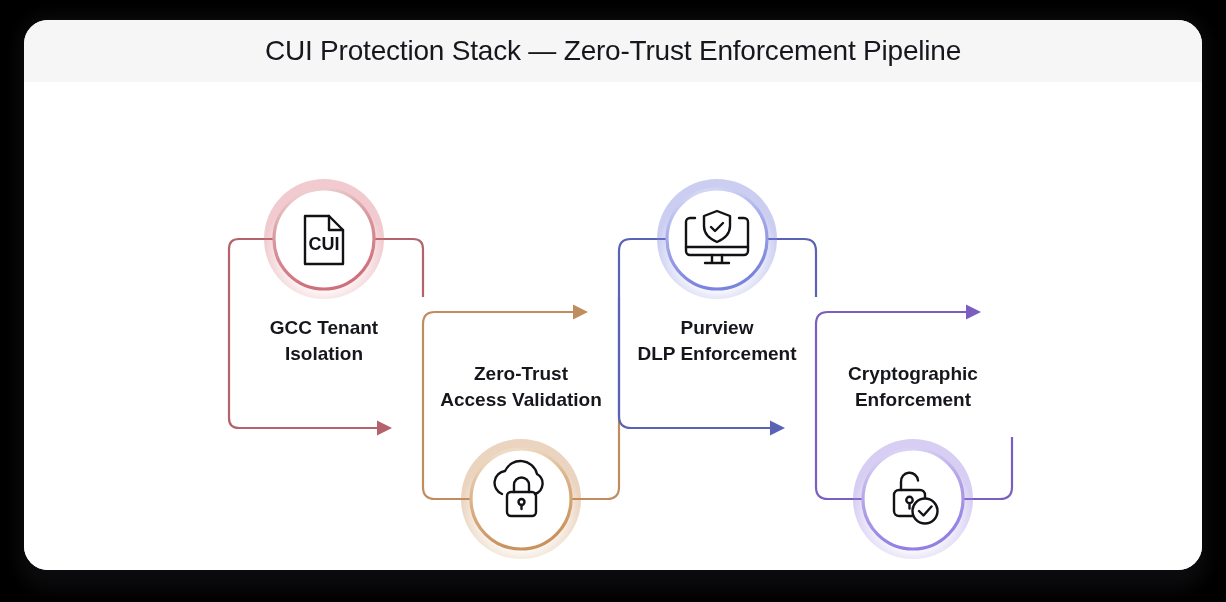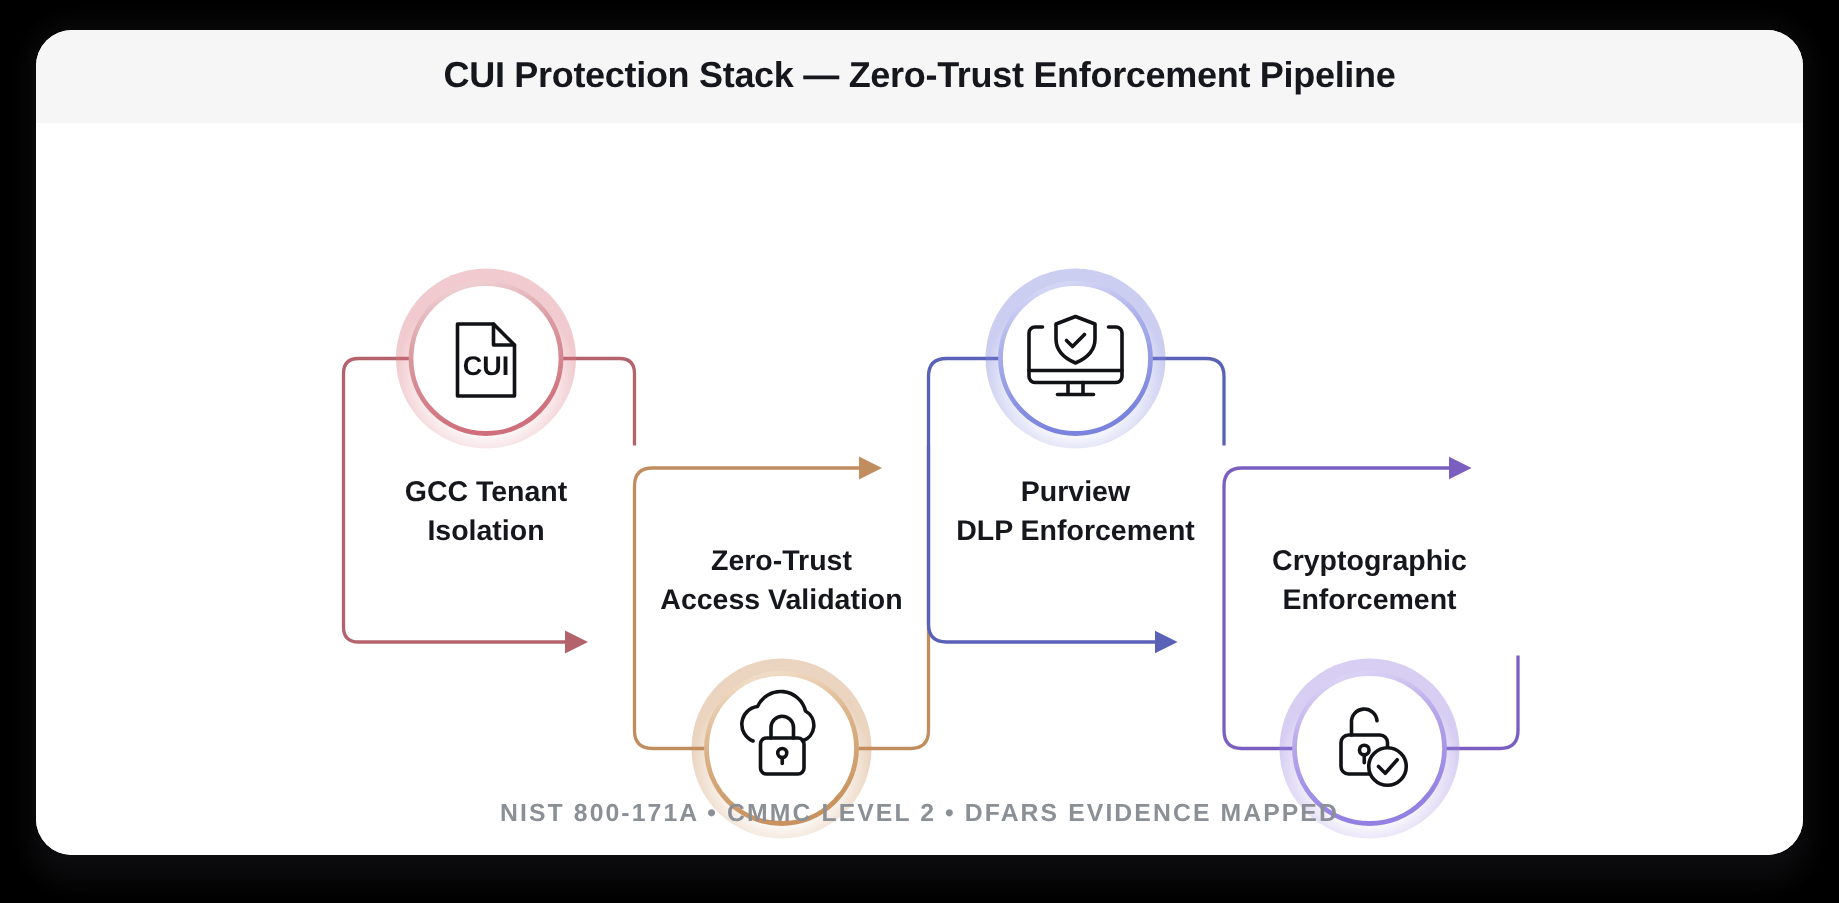--- a/index.html
+++ b/index.html
@@ -47,22 +47,22 @@
 
   #card-header {
     height: 62px;
     background: #f6f6f7;
     display: flex;
     align-items: center;
     justify-content: center;
   }
 
   #card-title {
-    font-size: 24px;
-    font-weight: bold;
+    font-size: 28px;
+    font-weight: normal;
     color: #16171c;
     letter-spacing: -.2px;
     white-space: nowrap;
   }
 
   #card-body {
     position: relative;
     height: 488px;
     background: #ffffff;
   }
@@ -235,16 +235,15 @@
             <circle cx="885.5" cy="418" r="3.2"></circle>
             <path d="M885.5,421.5 v5"></path>
             <circle cx="901" cy="429" r="12.5" fill="#ffffff"></circle>
             <path d="M895,429 l4.5,4.5 l8,-9"></path>
           </g>
         </g>
         <text class="node-label" text-anchor="middle" x="889" y="298">Cryptographic</text>
         <text class="node-label" text-anchor="middle" x="889" y="324">Enforcement</text>
       </svg>
 
-      <div id="footer-note">NIST 800-171A • CMMC LEVEL 2 • DFARS EVIDENCE MAPPED</div>
     </div>
   </div>
 </div>
 
 </body></html>

